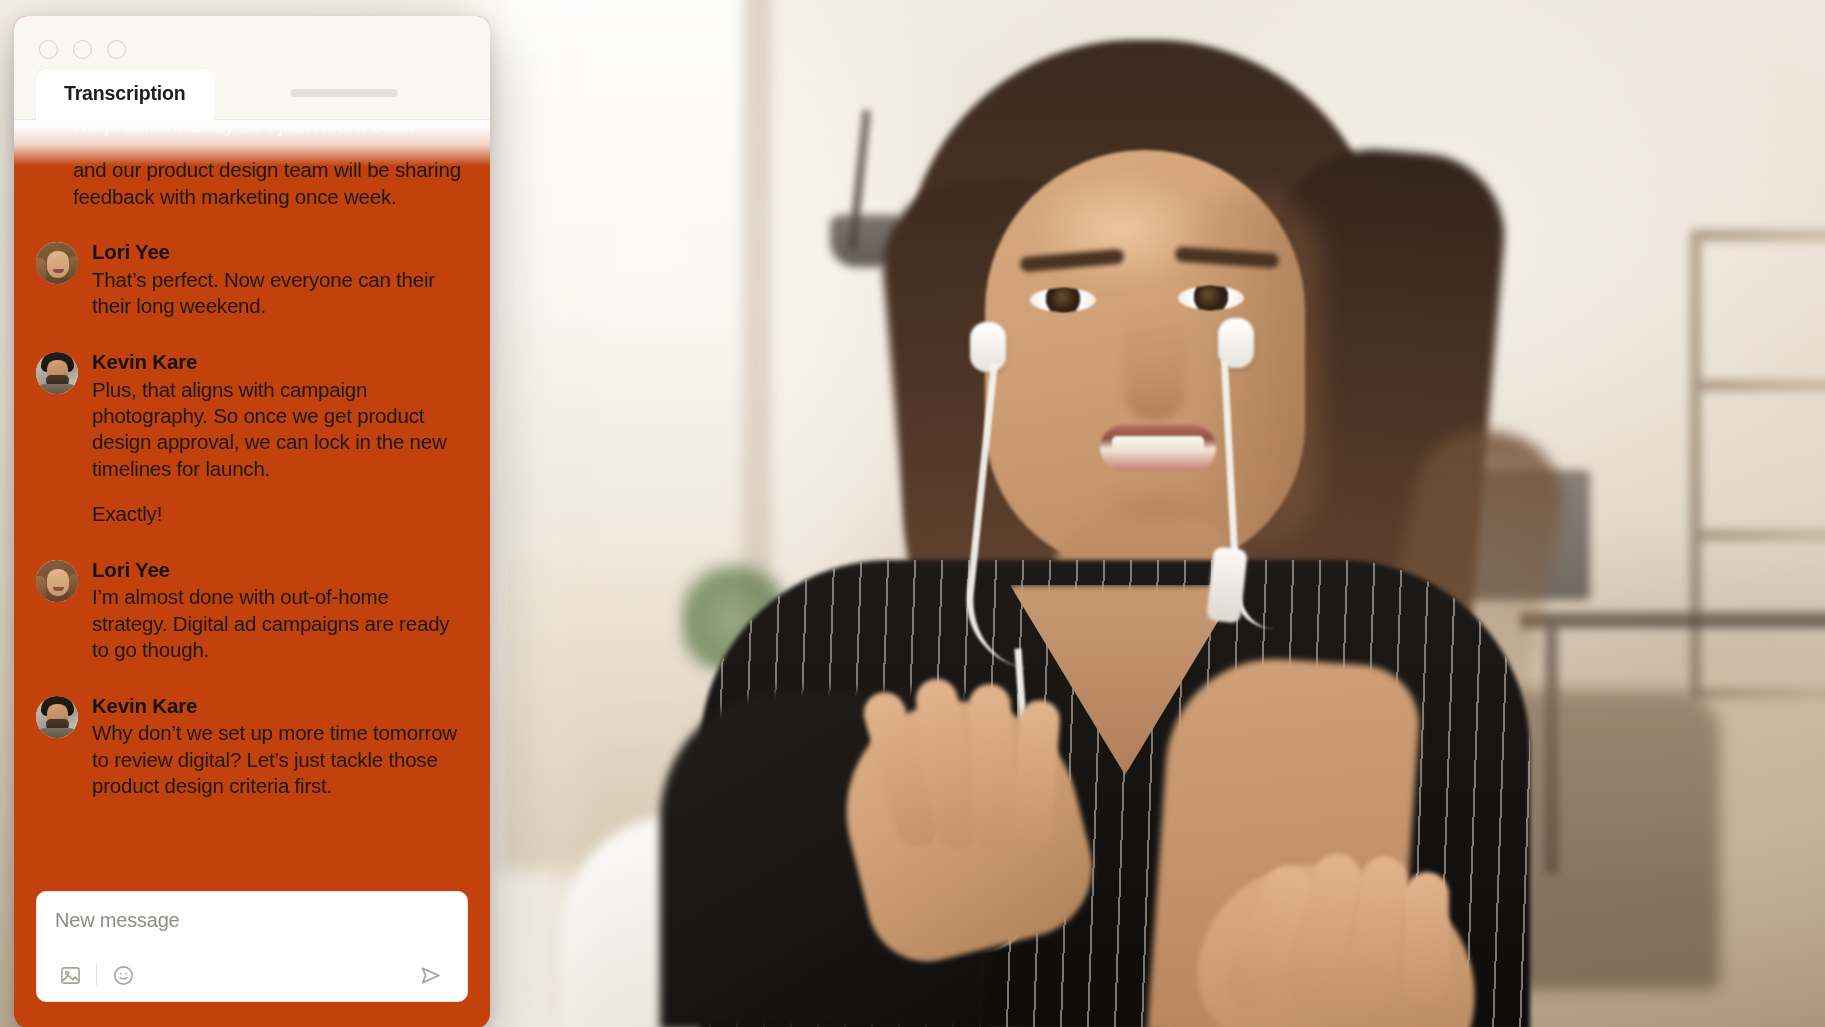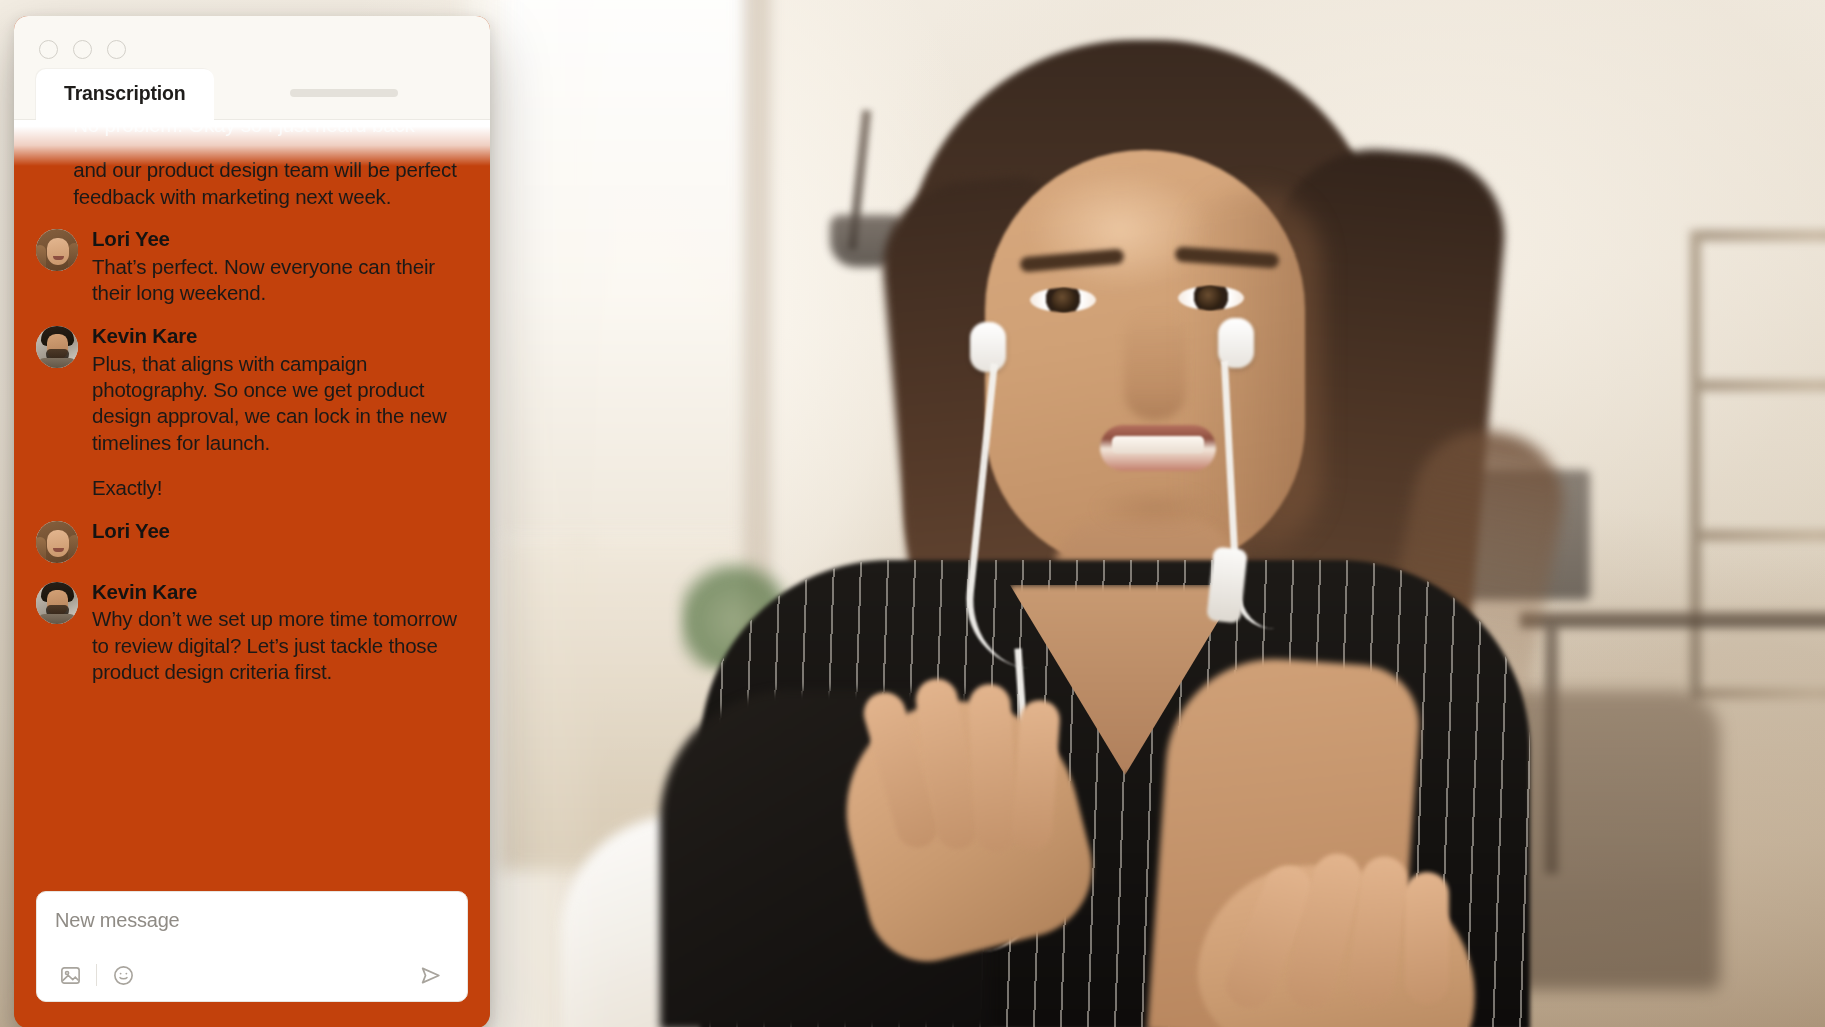--- a/index.html
+++ b/index.html
@@ -308,21 +308,21 @@
     overflow:hidden;
     padding:0 26px 0 22px;
   }
   .thread-inner { padding-top:6px; }
   .fade-top {
     position:absolute; left:0; right:0; top:0; height:46px;
     background:linear-gradient(180deg,#ffffff 14%,rgba(255,255,255,.75) 55%,rgba(255,255,255,0) 100%);
     pointer-events:none; z-index:4;
   }
   .msg { display:flex; gap:14px; padding:0 0 6px 0; }
-  .msg + .msg { margin-top:9px; }
+  .msg + .msg { margin-top:22px; }
   .av {
     flex:0 0 auto; width:42px; height:42px; border-radius:50%;
     overflow:hidden; margin-top:4px; position:relative;
     background:#ddd8d0;
   }
   .av.spacer { background:transparent; }
   .body { flex:1 1 auto; min-width:0; }
   .name {
     font-size:20.5px; font-weight:700; color:#151311;
     letter-spacing:-0.2px; line-height:1.35; margin-bottom:1px;
@@ -466,21 +466,21 @@
     </div>
   </div>
 
   <div class="thread">
     <div class="fade-top"></div>
     <div class="thread-inner" id="message-list" style="margin-top: -14px;">
         <div class="msg">
           <div class="av spacer"></div>
           <div class="body">
             <div class="text faded">No problem. Okay so I just heard back</div>
-            <div class="text">and our product design team will be perfect feedback with marketing next week.</div>
+            <div class="text">and our product design team will be sharing feedback with marketing once week.</div>
           </div>
         </div>
         <div class="msg">
           <div class="av av-f">
             <div class="bg"></div>
             <div class="hair"></div>
             <div class="hr2"></div>
             <div class="hr3"></div>
             <div class="fc"></div>
             <div class="sm"></div>
@@ -508,20 +508,21 @@
           <div class="av av-f">
             <div class="bg"></div>
             <div class="hair"></div>
             <div class="hr2"></div>
             <div class="hr3"></div>
             <div class="fc"></div>
             <div class="sm"></div>
           </div>
           <div class="body">
             <div class="name">Lori Yee</div>
+            <div class="text">I’m almost done with out-of-home strategy. Digital ad campaigns are ready to go though.</div>
           </div>
         </div>
         <div class="msg">
           <div class="av av-m">
             <div class="bg"></div>
             <div class="hair"></div>
             <div class="fc"></div>
             <div class="beard"></div>
             <div class="sh"></div>
           </div>

